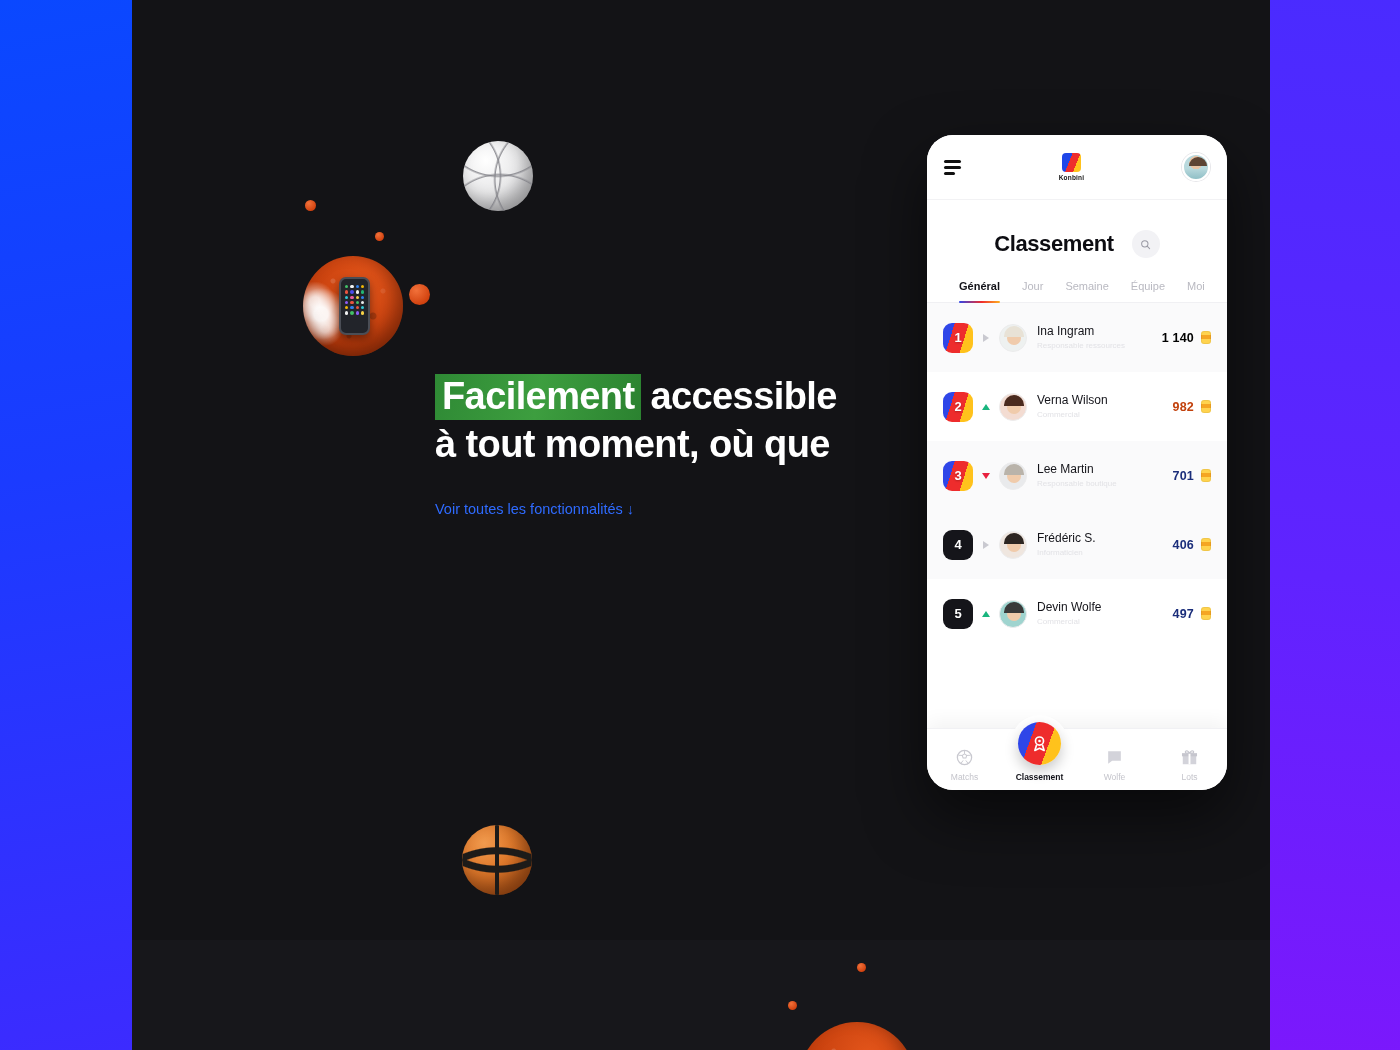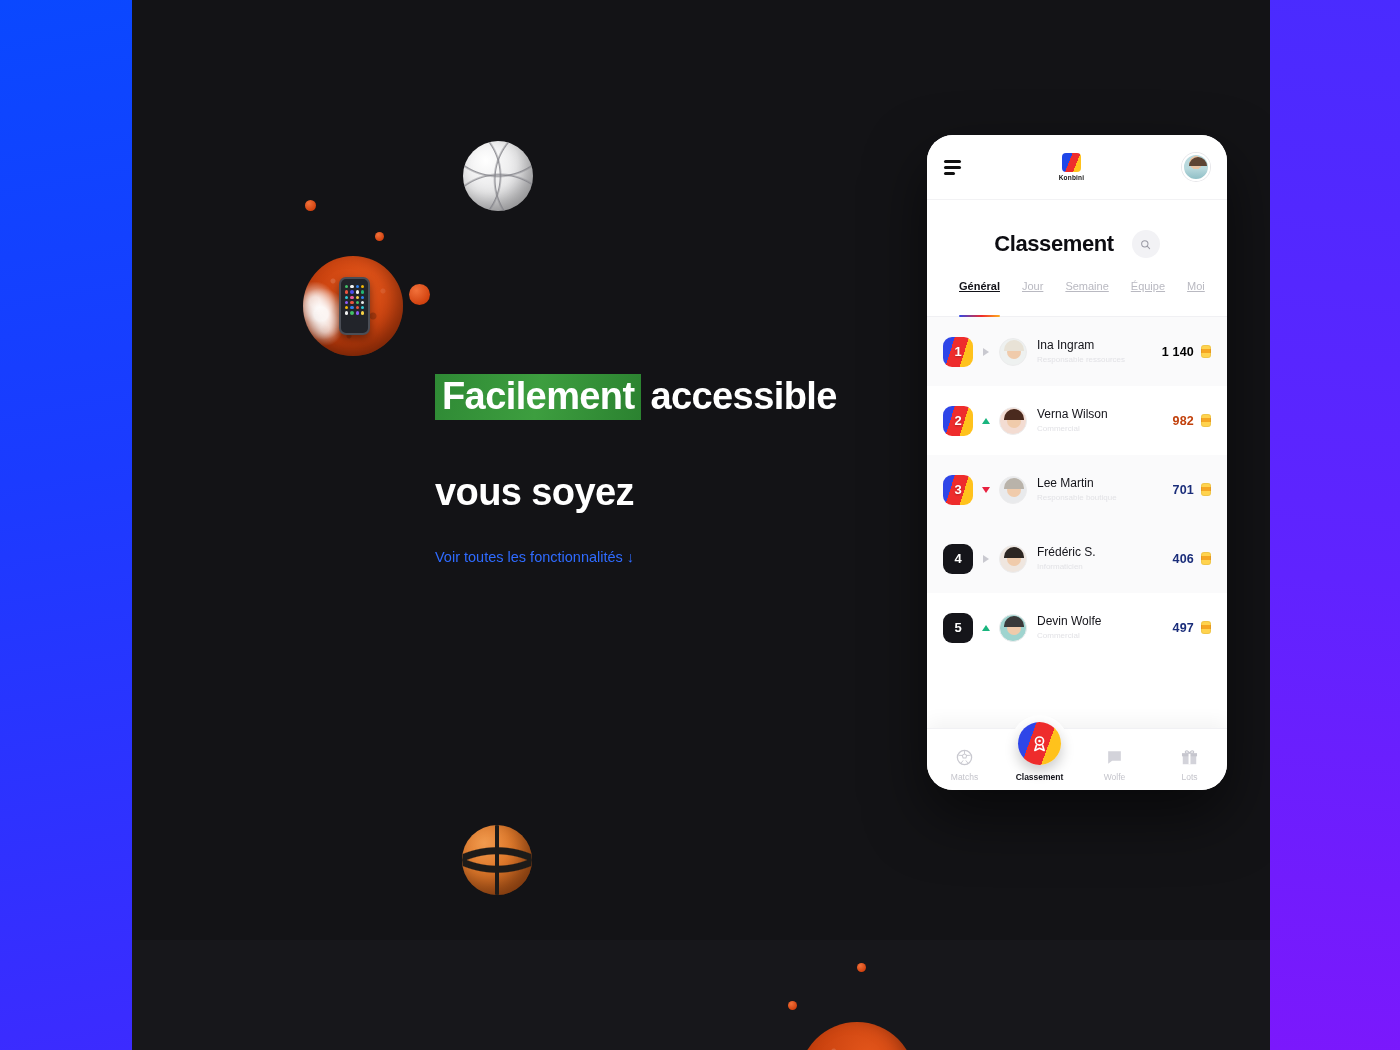--- a/index.html
+++ b/index.html
@@ -179,21 +179,21 @@
   #search-button {
     width: 28px; height: 28px; border-radius: 50%; background: #f2f2f5;
     display: flex; align-items: center; justify-content: center; border: none; cursor: pointer;
   }
 
   #tabs {
     display: flex; gap: 22px; padding: 22px 22px 0 32px;
     border-bottom: 1px solid #f0f0f3; position: relative;
   }
   .tab {
-    font-size: 11px; color: #b9b9c1; padding-bottom: 24px; cursor: pointer; position: relative; text-decoration: underline;
+    font-size: 11px; color: #b9b9c1; padding-bottom: 10px; cursor: pointer; position: relative;
   }
   .tab.active { color: #121218; font-weight: 700; }
   .tab.active::after {
     content:""; position: absolute; left: 0; right: 0; bottom: -1px; height: 2.5px;
     background: linear-gradient(90deg, #2f46e8, #ee2c2c 55%, #ffb020);
     border-radius: 2px;
   }
 
   #rank-list { background: #fff; }
   .rank-row {
@@ -310,21 +310,21 @@
         <i style="background:#f6d046"></i>
     </div>
 
     <div class="clay" style="left:667px; top:1022px; width:116px; height:116px;"></div>
 
     <div class="ball" id="ball-volley" style="left:331px; top:141px; width:70px; height:70px;"></div>
     <div class="ball" id="ball-basket" style="left:330px; top:825px; width:70px; height:70px;"></div>
     <div class="ball" id="ball-soccer" style="left:951px; top:430px; width:69px; height:69px;"></div>
 
     <div id="copy">
-      <h1 id="headline"><span id="headline-mark">Facilement</span><span> accessible</span><br><br><span>vous soyez</span></h1>
+      <h1 id="headline"><span id="headline-mark">Facilement</span><span> accessible</span><br><span>à tout moment, où que</span><br></h1>
       <a href="#" id="cta-link">Voir toutes les fonctionnalités ↓</a>
     </div>
 
     <div id="phone">
 
       <div id="app-header">
         <div id="hamburger">
           <span></span>
             <span></span>
             <span></span>

